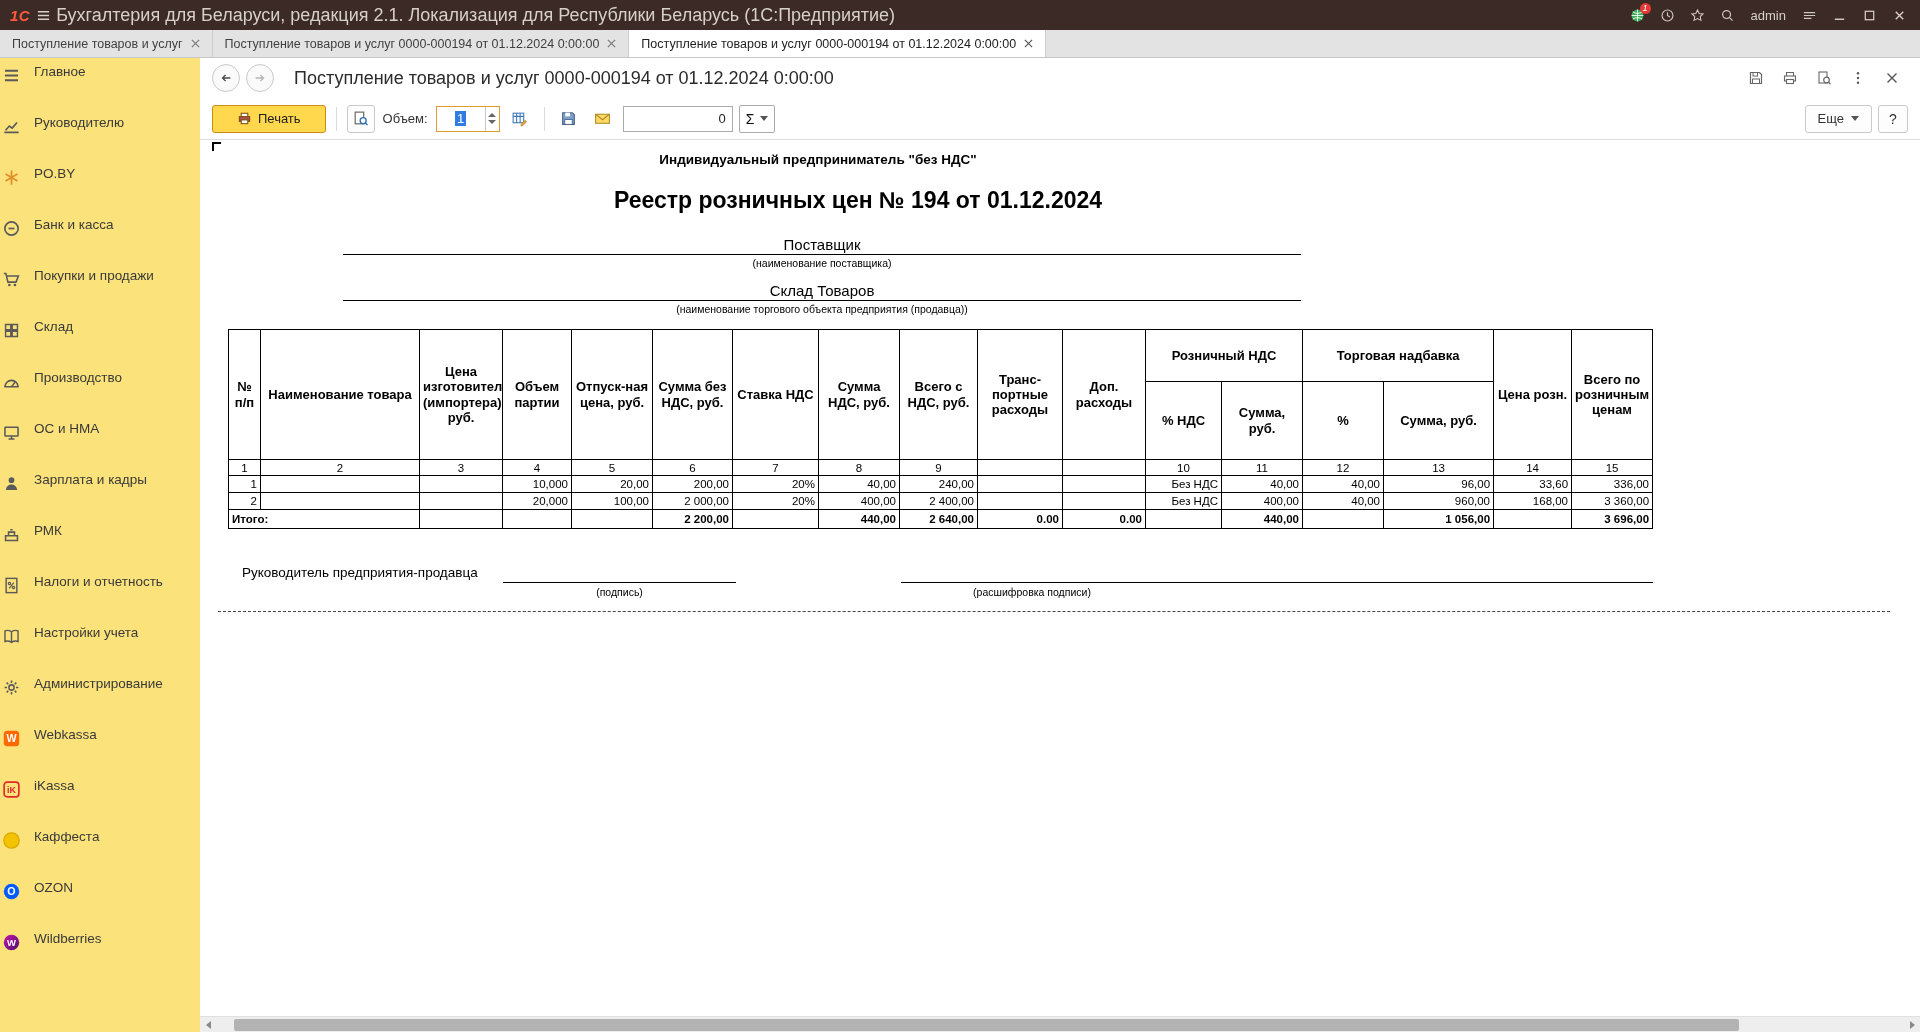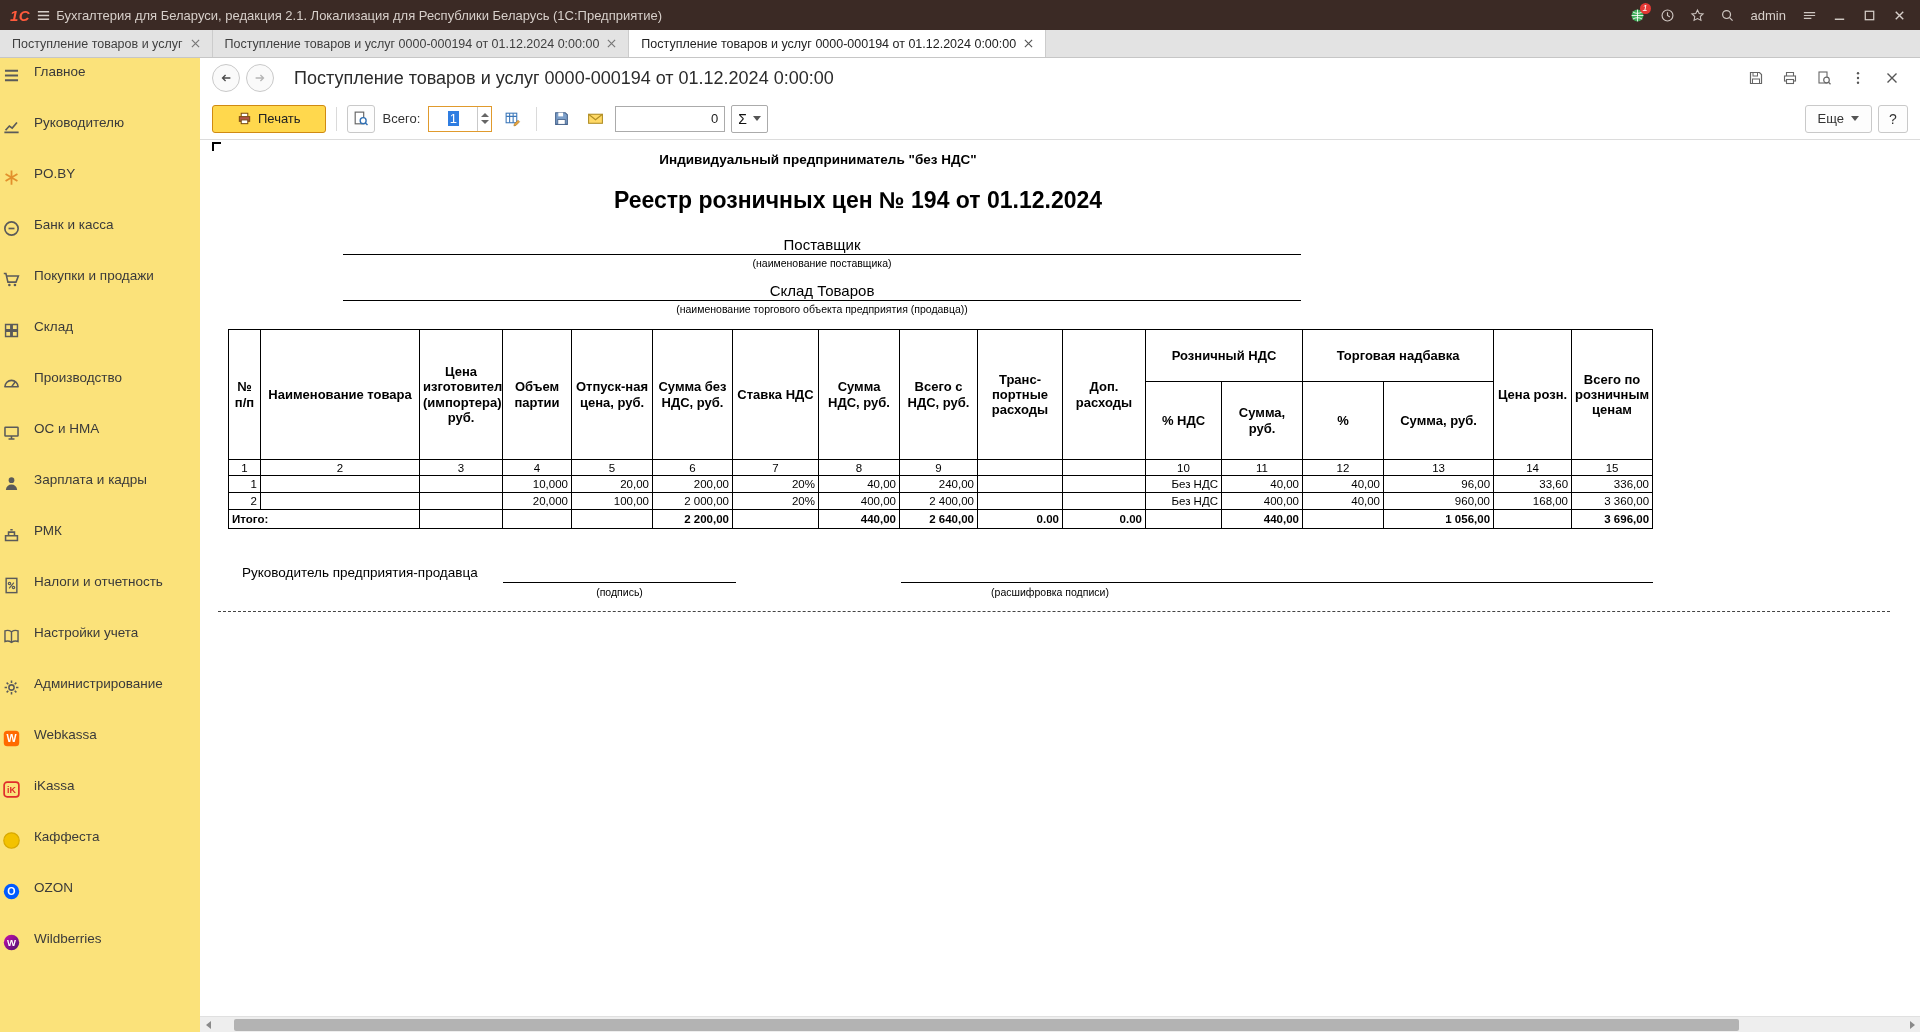--- a/index.html
+++ b/index.html
@@ -4,21 +4,21 @@
 <style>
   * { box-sizing: border-box; margin: 0; padding: 0; }
   html,body { width:1920px; height:1032px; overflow:hidden; font-family:"Liberation Sans", sans-serif; background:#f0f0f0; }
 
   .app { width:1920px; height:1032px; display:flex; flex-direction:column; }
 
   
   .titlebar { height:30px; background:#3b2a25; display:flex; align-items:center; color:#ddd4cf; flex:0 0 auto; }
   .tb-left { display:flex; align-items:center; gap:0; padding-left:10px; flex:1; min-width:0; }
   .logo { color:#ff5a3c; font-weight:bold; font-style:italic; font-size:15px; letter-spacing:.5px; }
-  .tb-title { font-size:13px; color:#d7cfca; white-space:nowrap; overflow:hidden; }
+  .tb-title { font-size:18px; color:#d7cfca; white-space:nowrap; overflow:hidden; }
   .tb-right { display:flex; align-items:center; gap:4px; padding-right:8px; }
   .tb-btn { width:26px; height:24px; display:flex; align-items:center; justify-content:center; position:relative; cursor:default; }
   .tb-btn svg { width:15px; height:15px; }
   .tb-user { font-size:13px; color:#d7cfca; margin:0 6px; }
   .badge { position:absolute; top:0; right:0; background:#e53935; color:#fff; font-size:9px; line-height:11px; min-width:11px; border-radius:6px; text-align:center; padding:0 1px; }
 
   
   .tabbar { height:28px; background:#e3e3e3; border-bottom:1px solid #c6c6c6; display:flex; align-items:stretch; flex:0 0 auto; }
   .tab { display:flex; align-items:center; gap:8px; padding:0 12px; font-size:12.5px; color:#3f3f3f; border-right:1px solid #cccccc; white-space:nowrap; cursor:default; }
   .tab.active { background:#ffffff; color:#222; }
@@ -88,21 +88,21 @@
   tr.nums td { height:16px; text-align:center; font-size:11.5px; }
   tr.datarow td { height:17px; text-align:right; font-size:11.5px; white-space:nowrap; }
   tr.totalrow td { height:19px; text-align:right; font-size:11.5px; font-weight:bold; white-space:nowrap; }
   tr.totalrow td.tleft { text-align:left; }
 
   .sig { position:relative; height:50px; margin-top:28px; font-size:13.5px; color:#000; }
   .sig-label { position:absolute; left:42px; top:8px; }
   .sig-line1 { position:absolute; left:303px; width:233px; top:25px; border-bottom:1px solid #000; }
   .sig-cap1 { position:absolute; left:303px; width:233px; top:29px; text-align:center; font-size:10.5px; }
   .sig-line2 { position:absolute; left:701px; width:752px; top:25px; border-bottom:1px solid #000; }
-  .sig-cap2 { position:absolute; left:700px; width:300px; top:29px; text-align:center; font-size:10.5px; }
+  .sig-cap2 { position:absolute; left:682px; width:300px; top:29px; text-align:center; font-size:10.5px; }
   .pagebreak { margin:4px 0 0 18px; width:1672px; border-top:1px dashed #444; height:0; }
 
   
   .hscroll { height:16px; background:#eeeeee; display:flex; align-items:center; flex:0 0 auto; border-top:1px solid #e0e0e0; }
   .hs-arrow { width:16px; height:16px; display:flex; align-items:center; justify-content:center; }
   .hs-arrow i { width:0; height:0; border-top:4px solid transparent; border-bottom:4px solid transparent; }
   .hs-arrow .left { border-right:5px solid #8a8a8a; }
   .hs-arrow .right { border-left:5px solid #8a8a8a; }
   .hs-track { flex:1; height:16px; position:relative; }
   .hs-thumb { position:absolute; left:18px; top:2px; height:12px; width:1505px; background:#b3b3b3; border-radius:2px; }
@@ -423,21 +423,21 @@
           <span>Печать</span>
         </button>
         <span class="sep"></span>
         <span class="tool-btn bordered">
           <svg viewBox="0 0 16 16">
               <rect x="3" y="2" width="8" height="11" fill="#fff" stroke="#666" stroke-width="1.1"></rect>
               <circle cx="10.5" cy="10" r="2.8" fill="#fff" stroke="#2f6fb3" stroke-width="1.3"></circle>
               <path d="M12.6 12.2l2 2" stroke="#2f6fb3" stroke-width="1.3"></path>
             </svg>
         </span>
-        <span class="lbl">Всего:</span>
+        <span class="lbl">Объем:</span>
         <span class="input-box copies">
           <span class="val"><span class="sel">1</span></span>
           <span class="spin">
               <i class="up"></i>
               <i class="dn"></i>
             </span>
         </span>
         <span class="tool-btn">
           <svg viewBox="0 0 16 16">
               <rect x="2" y="3" width="10" height="9" fill="#fff" stroke="#3a76b9" stroke-width="1"></rect>

